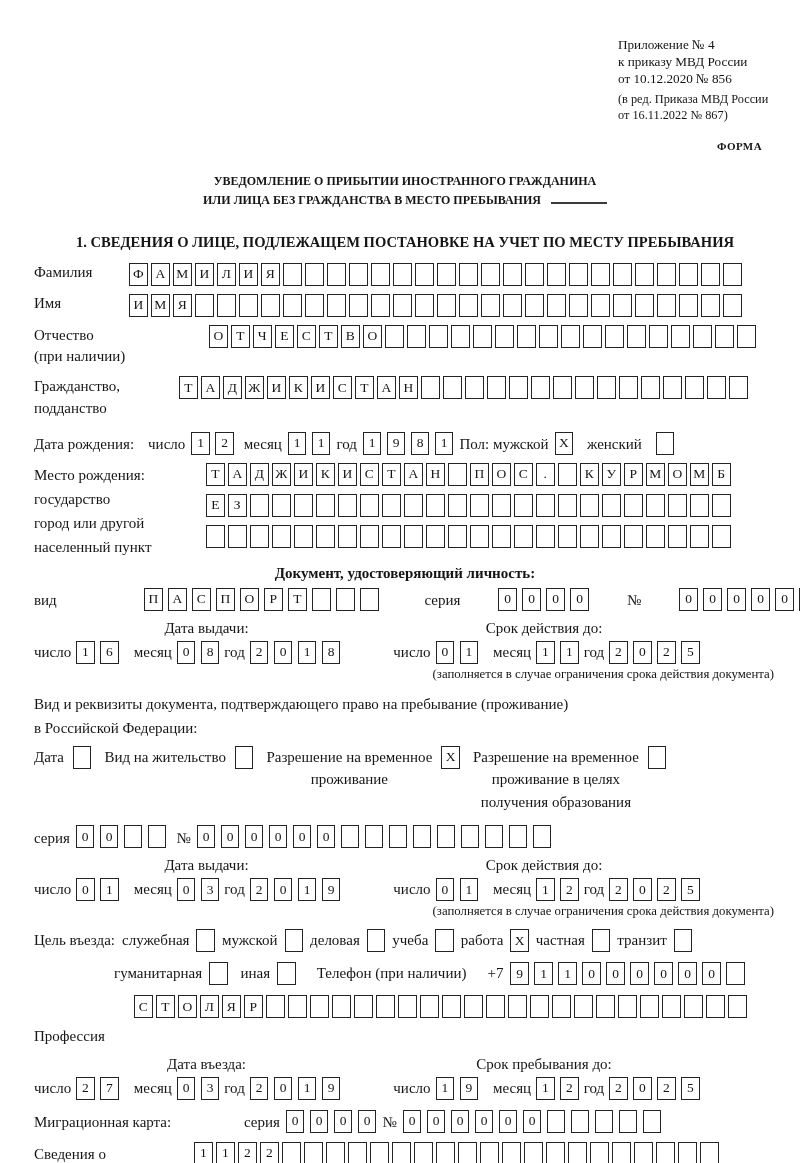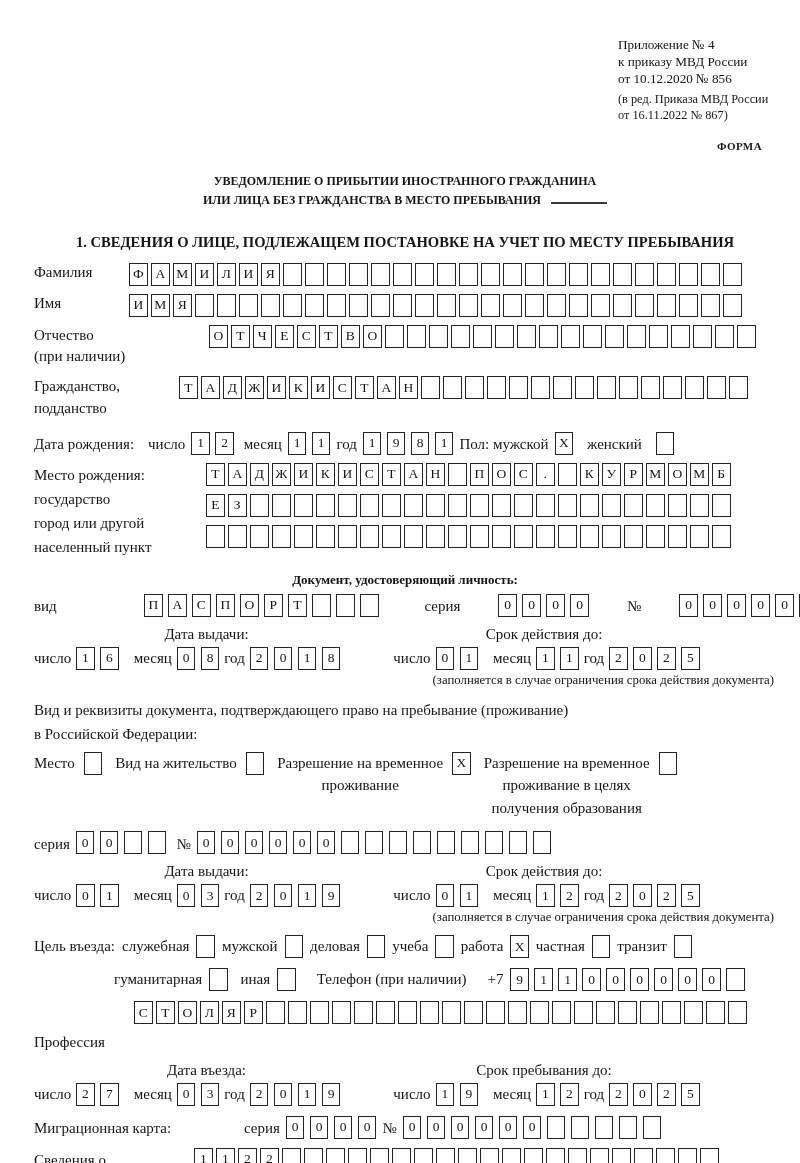--- a/index.html
+++ b/index.html
@@ -26,21 +26,21 @@
   .w145{width:145px;}
   .w175{width:175px;}
   .cells{display:flex;gap:3.5px;flex:0 0 auto;}
   .cells.g2{gap:5.5px;}
   .cell{
     flex:0 0 auto;width:18.5px;height:23px;border:1.7px solid #242424;box-sizing:border-box;
     display:flex;align-items:center;justify-content:center;font-size:13.5px;background:#fff;
   }
   .rows-col{display:flex;flex-direction:column;gap:8px;}
   
-  .doc-h{font-weight:bold;font-size:13px;text-align:center;margin-top:13px;}
+  .doc-h{font-weight:bold;font-size:15px;text-align:center;margin-top:6px;}
   
   .dheads{display:flex;font-size:15px;margin-top:9px;}
   .dh1{width:345px;text-align:center;}
   .dh2{width:330px;text-align:center;}
   .drow{display:flex;align-items:center;margin-top:4px;font-size:15px;gap:5px;}
   .gap-r{margin-left:48px;}
   .note{font-size:12.8px;text-align:right;padding-right:2px;margin-top:3px;}
   
   .res-h{font-size:15px;margin-top:10px;line-height:1.6;}
   .opts{display:flex;align-items:flex-start;margin-top:6px;font-size:15px;gap:13px;}
@@ -419,21 +419,21 @@
   </div>
   <div class="note">(заполняется в случае ограничения срока действия документа)</div>
 
   <div class="res-h">
     <span>Вид и реквизиты документа, подтверждающего право на пребывание (проживание)</span><br>
     <span>в Российской Федерации:</span>
   </div>
 
   <div class="opts">
     <span class="opt">
-      <span class="opt-l">Место</span>
+      <span class="opt-l">Дата</span>
       <span class="cells">
           <span class="cell"></span>
         </span>
     </span>
     <span class="opt">
       <span class="opt-l">Вид на жительство</span>
       <span class="cells">
           <span class="cell"></span>
         </span>
     </span>

